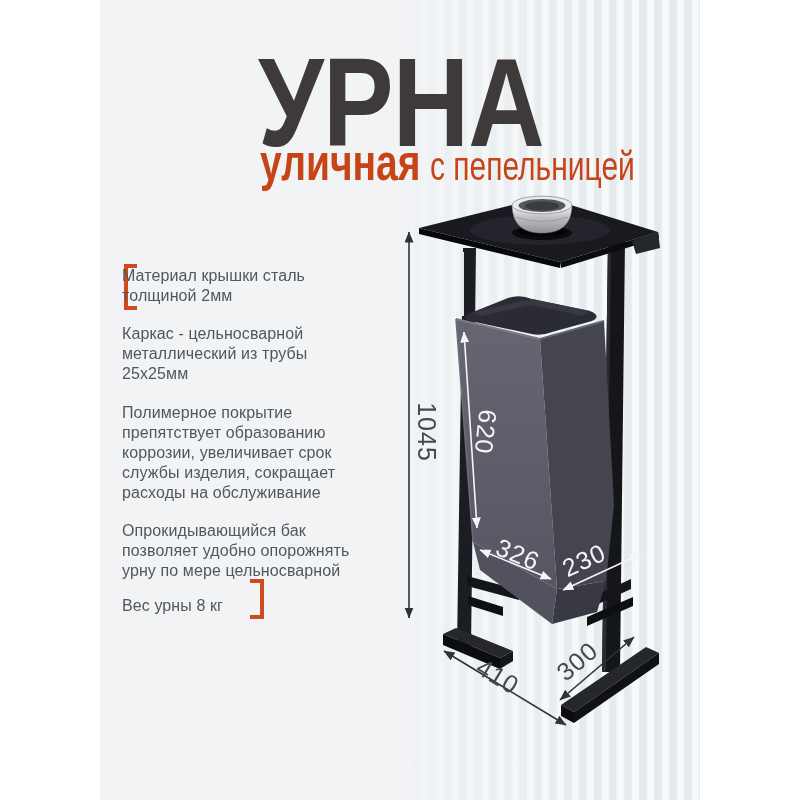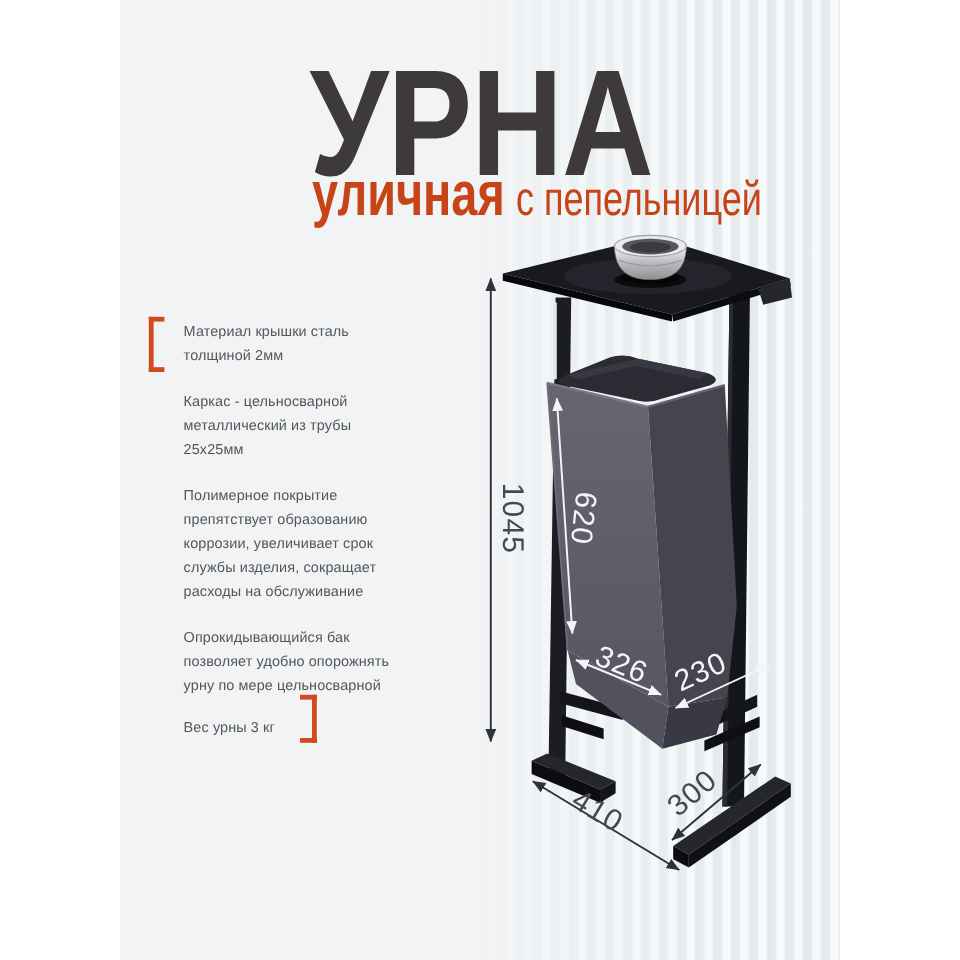--- a/index.html
+++ b/index.html
@@ -27,22 +27,22 @@
     white-space:nowrap;
   }
   .subtitle{
     position:absolute;left:260px;top:136px;line-height:52px;
     transform:scaleX(.75);transform-origin:left top;white-space:nowrap;
     color:#c64418;
   }
   .sub-main{font-size:52px;font-weight:bold;}
   .sub-rest{font-size:40px;font-weight:normal;margin-left:8px;}
   .feature{
-    position:absolute;left:153px;width:236px;margin:0;
-    font-size:12px;line-height:20px;color:#53575a;
+    position:absolute;left:122px;width:236px;margin:0;
+    font-size:16px;line-height:20px;color:#53575a;
     white-space:pre-line;letter-spacing:.1px;
   }
   .f1{top:266px}.f2{top:324px}.f3{top:403px}.f4{top:521px}.f5{top:596px}
   .bracket{position:absolute;box-sizing:border-box;}
   .bracket-open{
     left:124px;top:264px;width:13px;height:46px;
     border:4px solid #d04a1d;border-right:none;
   }
   .bracket-close{
     left:250px;top:579px;width:14px;height:40px;
@@ -81,21 +81,21 @@
 металлический  из трубы
 25х25мм</p>
   <p class="feature f3">Полимерное покрытие
 препятствует образованию
 коррозии, увеличивает срок
 службы изделия, сокращает
 расходы на обслуживание</p>
   <p class="feature f4">Опрокидывающийся бак
 позволяет удобно опорожнять
 урну по мере цельносварной</p>
-  <p class="feature f5">Вес урны 3 кг</p>
+  <p class="feature f5">Вес урны 8 кг</p>
 </section>
 
 <svg class="render" width="800" height="800" viewBox="0 0 800 800">
   <defs>
     <marker id="ah-d" markerUnits="userSpaceOnUse" markerWidth="14" markerHeight="12" refX="10.5" refY="4.5" orient="auto-start-reverse">
       <path d="M0,0 L11,4.5 L0,9 Z" fill="#2f3236"></path>
     </marker>
     <marker id="ah-w" markerUnits="userSpaceOnUse" markerWidth="14" markerHeight="12" refX="10.5" refY="4.5" orient="auto-start-reverse">
       <path d="M0,0 L11,4.5 L0,9 Z" fill="#f4f5f6"></path>
     </marker>

